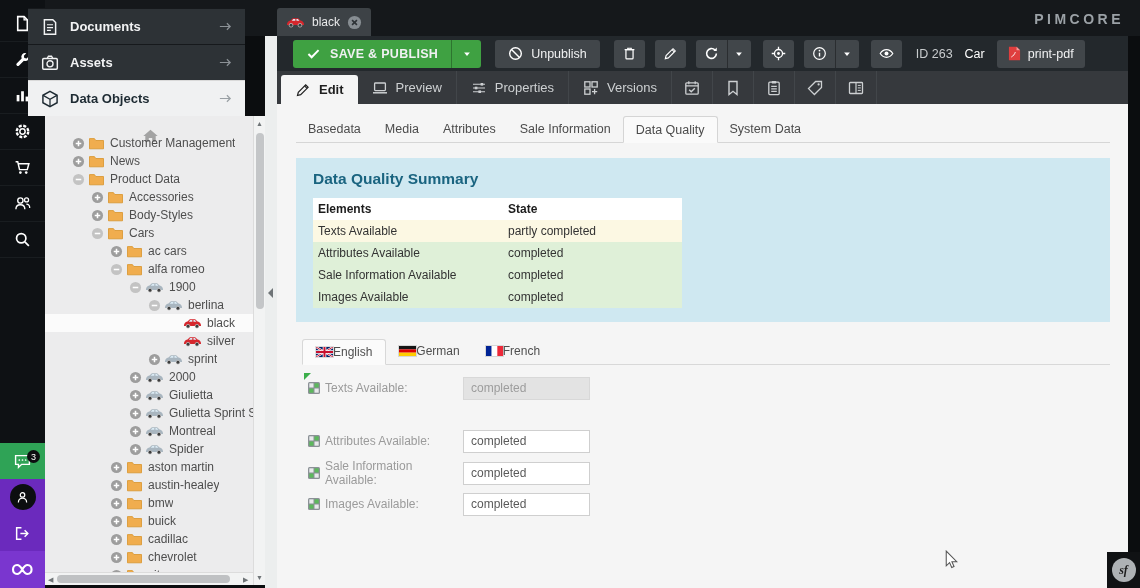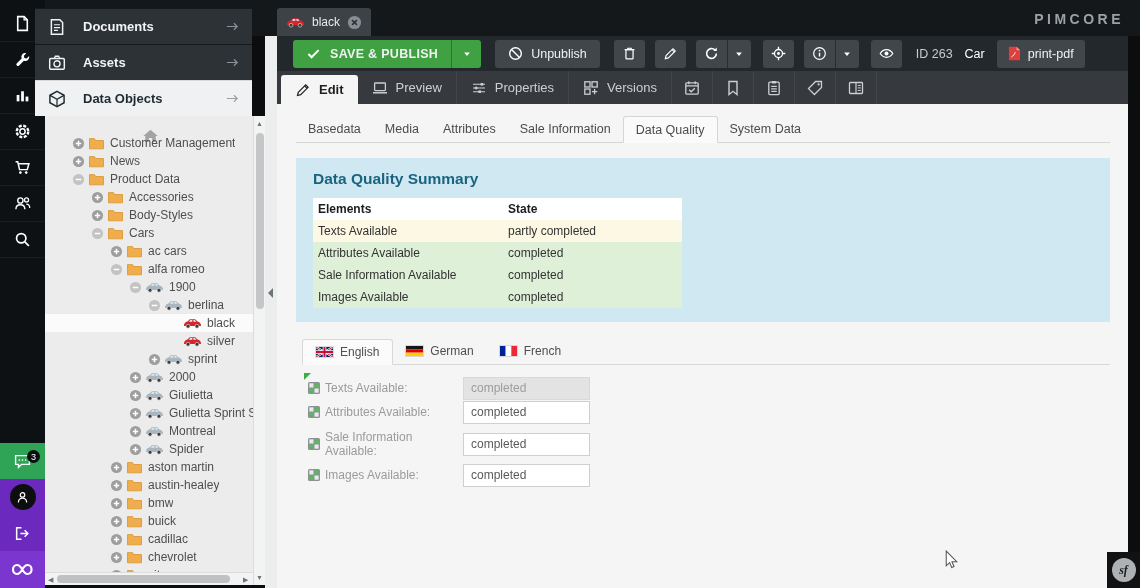--- a/index.html
+++ b/index.html
@@ -30,22 +30,22 @@
   .ib-logo { background:#7a36cf; height:37px; }
   .ib-block .ic { width:17px; height:17px; }
   .ib-logo .ic { width:26px; height:15px; }
   .chat-badge { position:absolute; right:5px; top:7px; background:#0c0e10; color:#fff; font-size:9px;
                 width:13px; height:13px; border-radius:50%; display:flex; align-items:center; justify-content:center; }
   .user-circle { width:26px; height:26px; border-radius:50%; background:#0c0e10; display:flex;
                  align-items:center; justify-content:center; }
   .user-circle .ic { width:15px; height:15px; }
 
   
-  .acc-hdr { position:absolute; left:35px; width:217px; height:36px; display:flex; align-items:center;
-             padding:0 12px 0 13px; gap:17px; }
+  .acc-hdr { position:absolute; left:28px; width:217px; height:36px; display:flex; align-items:center;
+             padding:0 12px 0 13px; gap:11px; }
   .acc-dark { background:#2d3236; color:#f2f3f4; border-top:1px solid #16191c; }
   .acc-light { background:#f0f1f2; color:#1e2b33; border-top:1px solid #d9d9d9; }
   .acc-hdr .t { font-size:13px; font-weight:bold; flex:1; }
   .acc-hdr .ic { width:18px; height:18px; }
   .acc-hdr .arr { width:15px; height:15px; color:#8b9196; }
   .acc-light .arr { color:#9aa0a5; }
 
   
   .tree { position:absolute; left:45px; top:116px; width:208px; height:456px; background:#ececed; overflow:hidden; }
   .trow { height:18px; display:flex; align-items:center; font-size:12px; color:#4e4e4e; white-space:nowrap; }
@@ -112,29 +112,29 @@
   .sum-title { font-size:15.5px; font-weight:bold; color:#1a6480; margin-bottom:10px; }
   .sum-table { width:369px; font-size:12px; color:#333; }
   .sumrow { display:flex; height:22px; align-items:center; background:#fff; }
   .sumrow .c1 { width:191px; padding-left:5px; }
   .sumrow .c2 { flex:1; padding-left:4px; }
   .sumrow.head { font-weight:bold; color:#1c1c1c; }
   .sumrow.warning { background:#fcf8e3; }
   .sumrow.success { background:#dff0d8; }
 
   .langrow { margin:16px 18px 0 25px; display:flex; align-items:flex-end; border-bottom:1px solid #d8d8d8; height:27px; }
-  .ltab { padding:0 13px; height:26px; display:flex; align-items:center; gap:7px; font-size:12px; color:#4f4f4f; }
+  .ltab { padding:0 13px; height:26px; display:flex; align-items:center; font-size:12px; color:#4f4f4f; }
   .ltab .flag { width:17px; height:10px; display:inline-flex; box-shadow:0 0 0 1px rgba(0,0,0,.12); }
   .ltab.active { background:#fbfbfb; border:1px solid #d8d8d8; border-bottom:1px solid #fbfbfb;
                  border-radius:3px 3px 0 0; margin-bottom:-1px; }
 
   .fields { margin-left:30px; }
   .frow { display:flex; align-items:center; height:24px; }
   .frow:nth-child(1) { margin-top:11px; }
-  .frow:nth-child(2) { }
+  .frow:nth-child(2) { margin-top:29px; }
   .frow:nth-child(3) { margin-top:8px; }
   .frow:nth-child(4) { margin-top:7px; }
   .flab { width:156px; display:flex; align-items:center; gap:4px; font-size:12px; color:#9b9b9b; position:relative; }
   .flab .ic { width:14px; height:14px; flex:none; }
   .dirty { position:absolute; left:-3px; top:-8px; width:0; height:0;
            border-top:7px solid #3bae4a; border-right:7px solid transparent; }
   .finput { width:127px; height:23px; border:1px solid #cfcfcf; background:#fff; font-size:12px; color:#5a5a5a;
             padding-left:7px; display:flex; align-items:center; }
   .finput.disabled { background:#e3e3e3; border-color:#d8d8d8; color:#9d9d9d; }
 

